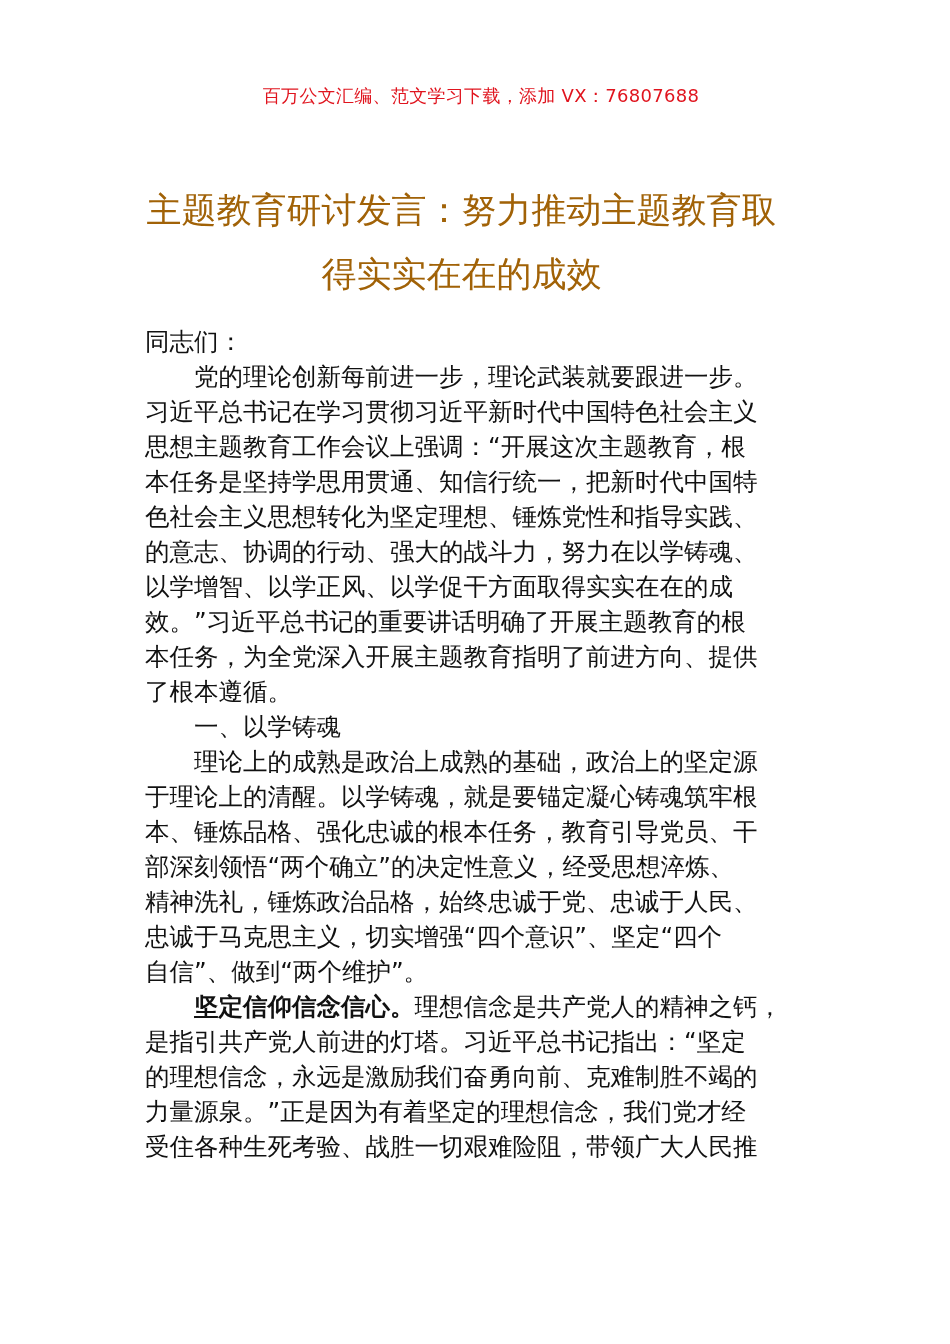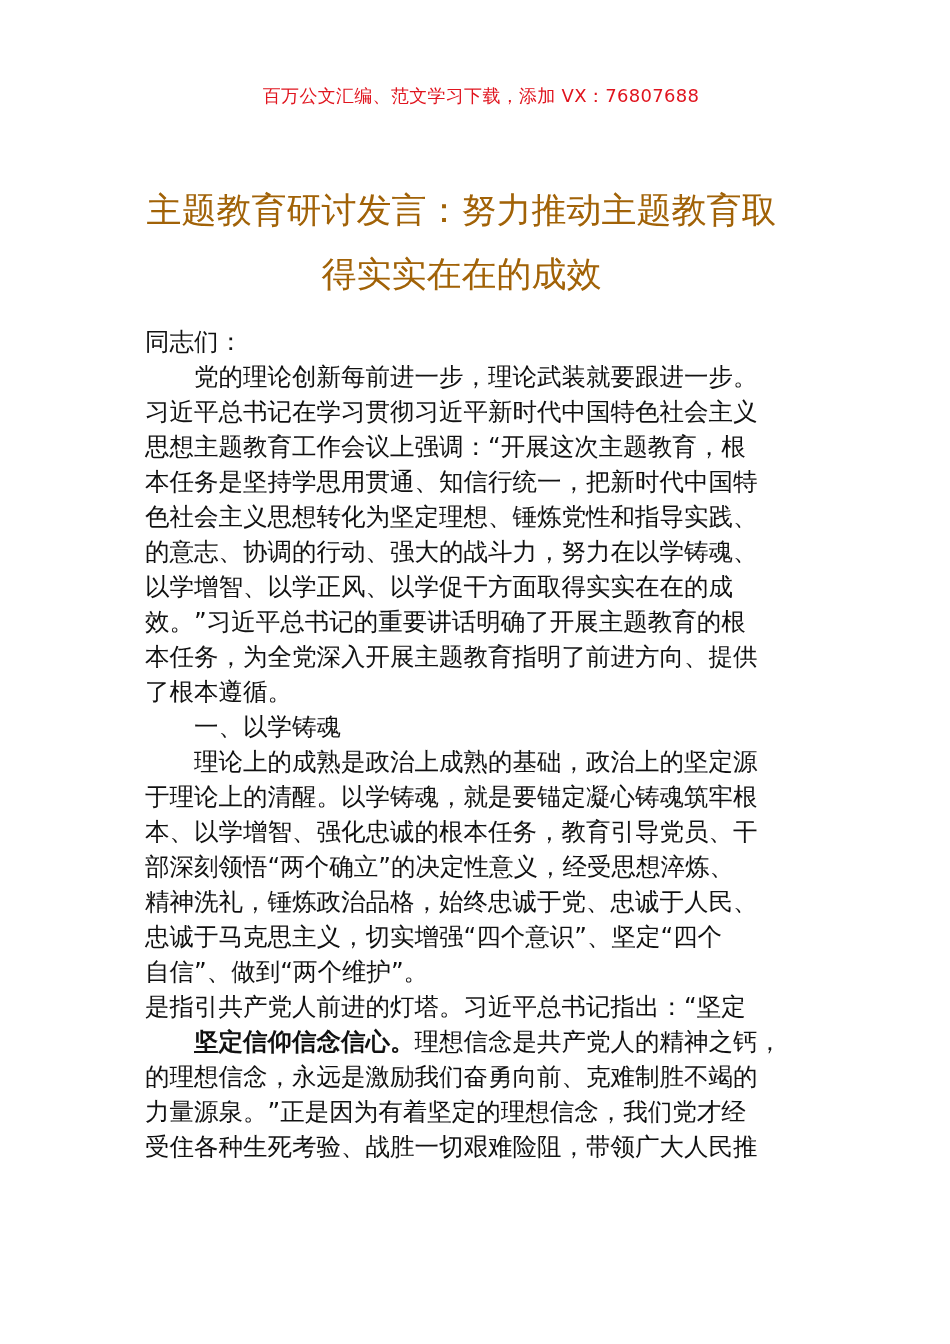--- a/index.html
+++ b/index.html
@@ -39,27 +39,27 @@
     <div class="line">效。”习近平总书记的重要讲话明确了开展主题教育的根</div>
     <div class="line">本任务，为全党深入开展主题教育指明了前进方向、提供</div>
     <div class="line">了根本遵循。</div>
   </div>
 
   <div class="line indent">一、以学铸魂</div>
 
   <div>
     <div class="line indent">理论上的成熟是政治上成熟的基础，政治上的坚定源</div>
     <div class="line">于理论上的清醒。以学铸魂，就是要锚定凝心铸魂筑牢根</div>
-    <div class="line">本、以学增智、强化忠诚的根本任务，教育引导党员、干</div>
+    <div class="line">本、锤炼品格、强化忠诚的根本任务，教育引导党员、干</div>
     <div class="line">部深刻领悟“两个确立”的决定性意义，经受思想淬炼、</div>
     <div class="line">精神洗礼，锤炼政治品格，始终忠诚于党、忠诚于人民、</div>
     <div class="line">忠诚于马克思主义，切实增强“四个意识”、坚定“四个</div>
     <div class="line">自信”、做到“两个维护”。</div>
   </div>
 
   <div>
+    <div class="line indent"><span class="bold">坚定信仰信念信心。</span><span>理想信念是共产党人的精神之钙，</span></div>
     <div class="line">是指引共产党人前进的灯塔。习近平总书记指出：“坚定</div>
-    <div class="line indent"><span class="bold">坚定信仰信念信心。</span><span>理想信念是共产党人的精神之钙，</span></div>
     <div class="line">的理想信念，永远是激励我们奋勇向前、克难制胜不竭的</div>
     <div class="line">力量源泉。”正是因为有着坚定的理想信念，我们党才经</div>
     <div class="line">受住各种生死考验、战胜一切艰难险阻，带领广大人民推</div>
   </div>
 </div>
 
 </body></html>

